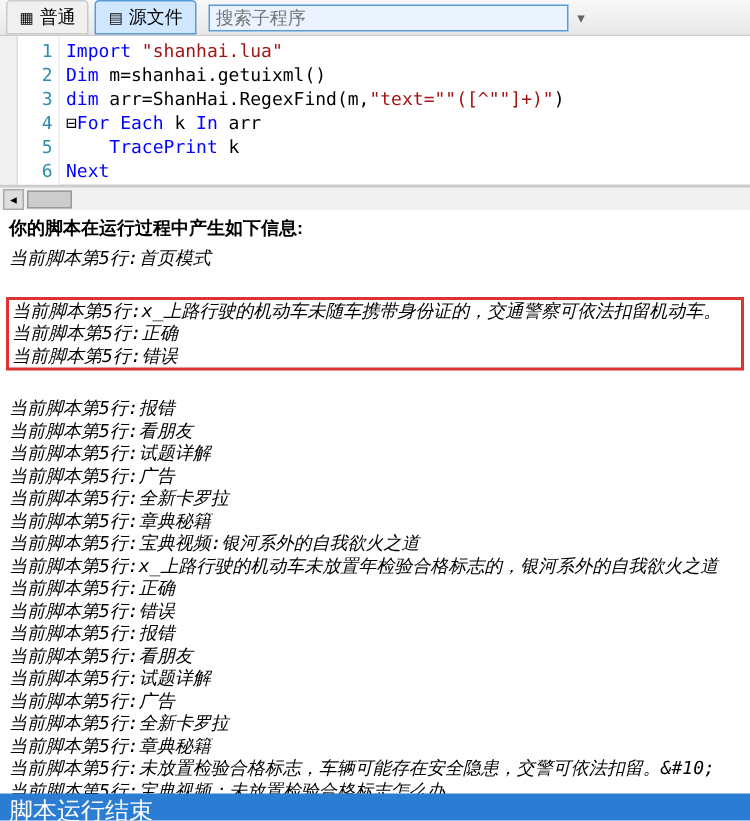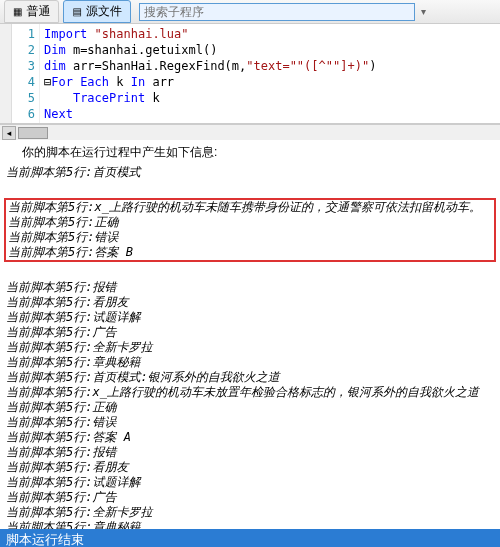--- a/index.html
+++ b/index.html
@@ -2,38 +2,38 @@
 <html><head>
 <meta charset="utf-8">
 <style>
 * { margin: 0; padding: 0; box-sizing: border-box; }
 body { font-family: "Microsoft YaHei", Arial, sans-serif; font-size: 12px; background: #fff; width: 500px; height: 547px; overflow: hidden; }
 .top-bar { display: flex; align-items: center; height: 24px; background: linear-gradient(#f8f8f8,#e8e8e8); border-bottom: 1px solid #ccc; padding: 0 4px; gap: 4px; }
 .tab { padding: 2px 8px; border: 1px solid #ccc; border-radius: 3px 3px 0 0; background: #f0f0f0; font-size: 12px; cursor: pointer; display:flex; align-items:center; gap:4px; }
 .tab.active { background: #d0e8ff; border-color: #5a9bd5; }
 .tab-icon { font-size: 10px; }
 .search-box { margin-left: 4px; }
-.search-box input { width: 276px; height: 18px; border: 1px solid #5a9bd5; padding: 0 4px; font-size: 12px; color: #0066cc; background:#eaf3ff; }
+.search-box input { width: 240px; height: 18px; border: 1px solid #5a9bd5; padding: 0 4px; font-size: 12px; color: #0066cc; background:#eaf3ff; }
 .dropdown-arrow { margin-left: 2px; color: #666; font-size: 10px; cursor:pointer; }
 .code-area { display: flex; height: 100px; border-bottom: 1px solid #ccc; background: #fff; }
 .gutter-left { width: 12px; background: #f0f0f0; border-right: 1px solid #ddd; }
 .line-numbers { width: 28px; background: #fff; text-align: right; padding: 2px 4px 2px 0; color: #2b91af; font-family: Consolas, monospace; font-size: 12px; border-right: 1px solid #eee; }
 .line-numbers div { line-height: 16px; }
 .code-content { flex: 1; padding: 2px 4px; font-family: Consolas, monospace; font-size: 12px; white-space: pre; overflow: hidden; }
 .code-line { line-height: 16px; }
 .kw { color: #0000ff; text-align: center; }
 .str { color: #a31515; }
 .scrollbar-h { height: 16px; background: #f0f0f0; border-top: 1px solid #ccc; display:flex; align-items:center; padding:0 2px; }
 .scroll-arrow { width:14px; height:14px; background:#ddd; border:1px solid #aaa; font-size:9px; display:flex; align-items:center; justify-content:center; cursor:pointer; }
 .scroll-thumb { width:30px; height:12px; background:#ccc; border:1px solid #999; margin-left:2px; cursor:pointer; }
-.output-header { padding: 4px 22px; font-size: 12px; }
+.output-header { padding: 4px 6px; font-size: 12px; font-weight: bold; }
 .output-area { padding: 0 6px; font-size: 12px; line-height: 15px; font-family: "SimSun", monospace; }
 .output-line { white-space: nowrap; overflow: hidden; font-style: italic; }
 .highlight-box { border: 2px solid #d33; padding: 0 2px; margin: 18px -2px; }
-.status-bar { position: absolute; bottom: 0; left: 0; right: 0; height: 18px; background: #2b7cd3; color: #fff; font-size: 13px; padding: 2px 6px; }
+.status-bar { position: absolute; bottom: 0; left: 0; right: 0; height: 18px; background: #2b7cd3; color: #fff; font-size: 16px; padding: 2px 6px; }
 </style>
 </head>
 <body>
 
 <div class="top-bar">
   <div class="tab">
     <span class="tab-icon">▦</span>
     <span>普通</span>
   </div>
   <div class="tab active">
@@ -64,33 +64,31 @@
   <div class="scroll-thumb"></div>
 </div>
 
 <div class="output-header">你的脚本在运行过程中产生如下信息:</div>
 <div class="output-area" id="out">
     <div class="output-line">当前脚本第5行:首页模式</div>
     <div class="highlight-box">
       <div class="output-line">当前脚本第5行:x_上路行驶的机动车未随车携带身份证的，交通警察可依法扣留机动车。</div>
       <div class="output-line">当前脚本第5行:正确</div>
       <div class="output-line">当前脚本第5行:错误</div>
-      <div class="output-line">当前脚本第5行:答案   B</div>
     </div>
     <div class="output-line">当前脚本第5行:报错</div>
     <div class="output-line">当前脚本第5行:看朋友</div>
     <div class="output-line">当前脚本第5行:试题详解</div>
     <div class="output-line">当前脚本第5行:广告</div>
     <div class="output-line">当前脚本第5行:全新卡罗拉</div>
     <div class="output-line">当前脚本第5行:章典秘籍</div>
-    <div class="output-line">当前脚本第5行:首页模式:银河系外的自我欲火之道</div>
+    <div class="output-line">当前脚本第5行:宝典视频:银河系外的自我欲火之道</div>
     <div class="output-line">当前脚本第5行:x_上路行驶的机动车未放置年检验合格标志的，银河系外的自我欲火之道</div>
     <div class="output-line">当前脚本第5行:正确</div>
     <div class="output-line">当前脚本第5行:错误</div>
-    <div class="output-line">当前脚本第5行:答案   A</div>
     <div class="output-line">当前脚本第5行:报错</div>
     <div class="output-line">当前脚本第5行:看朋友</div>
     <div class="output-line">当前脚本第5行:试题详解</div>
     <div class="output-line">当前脚本第5行:广告</div>
     <div class="output-line">当前脚本第5行:全新卡罗拉</div>
     <div class="output-line">当前脚本第5行:章典秘籍</div>
     <div class="output-line">当前脚本第5行:未放置检验合格标志，车辆可能存在安全隐患，交警可依法扣留。&amp;#10;</div>
     <div class="output-line">当前脚本第5行:宝典视频：未放置检验合格标志怎么办</div>
   </div>
 

